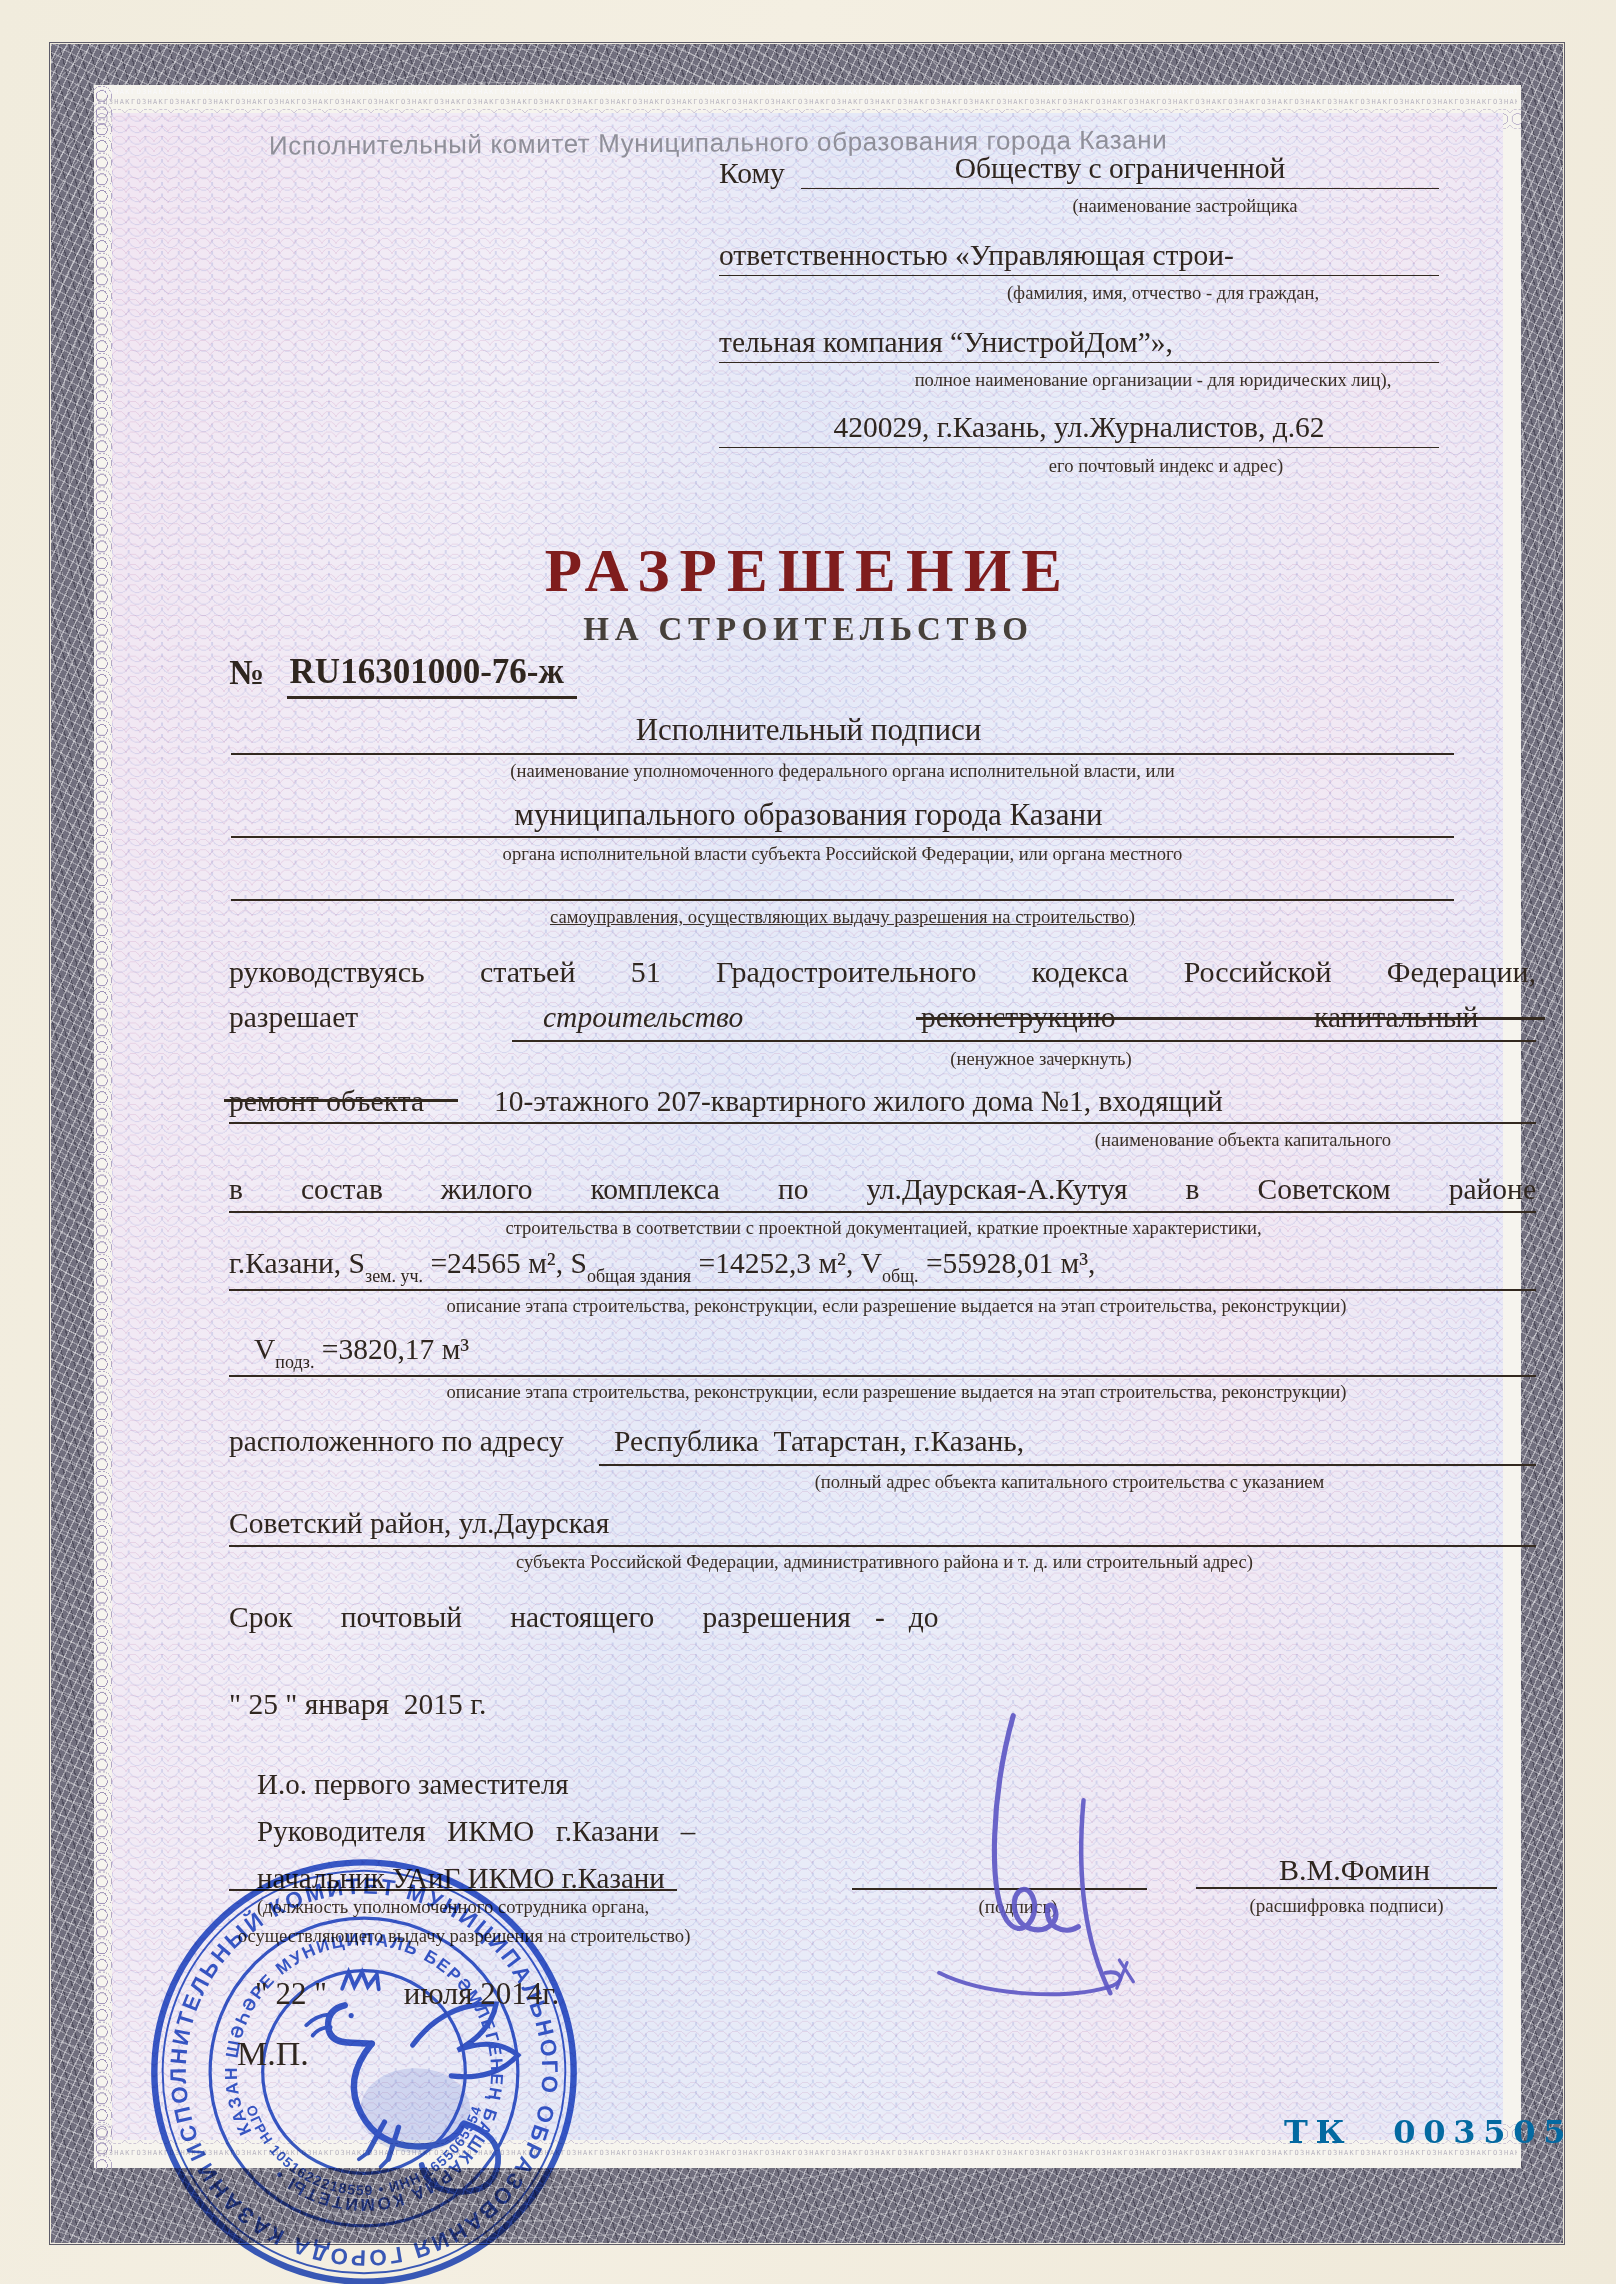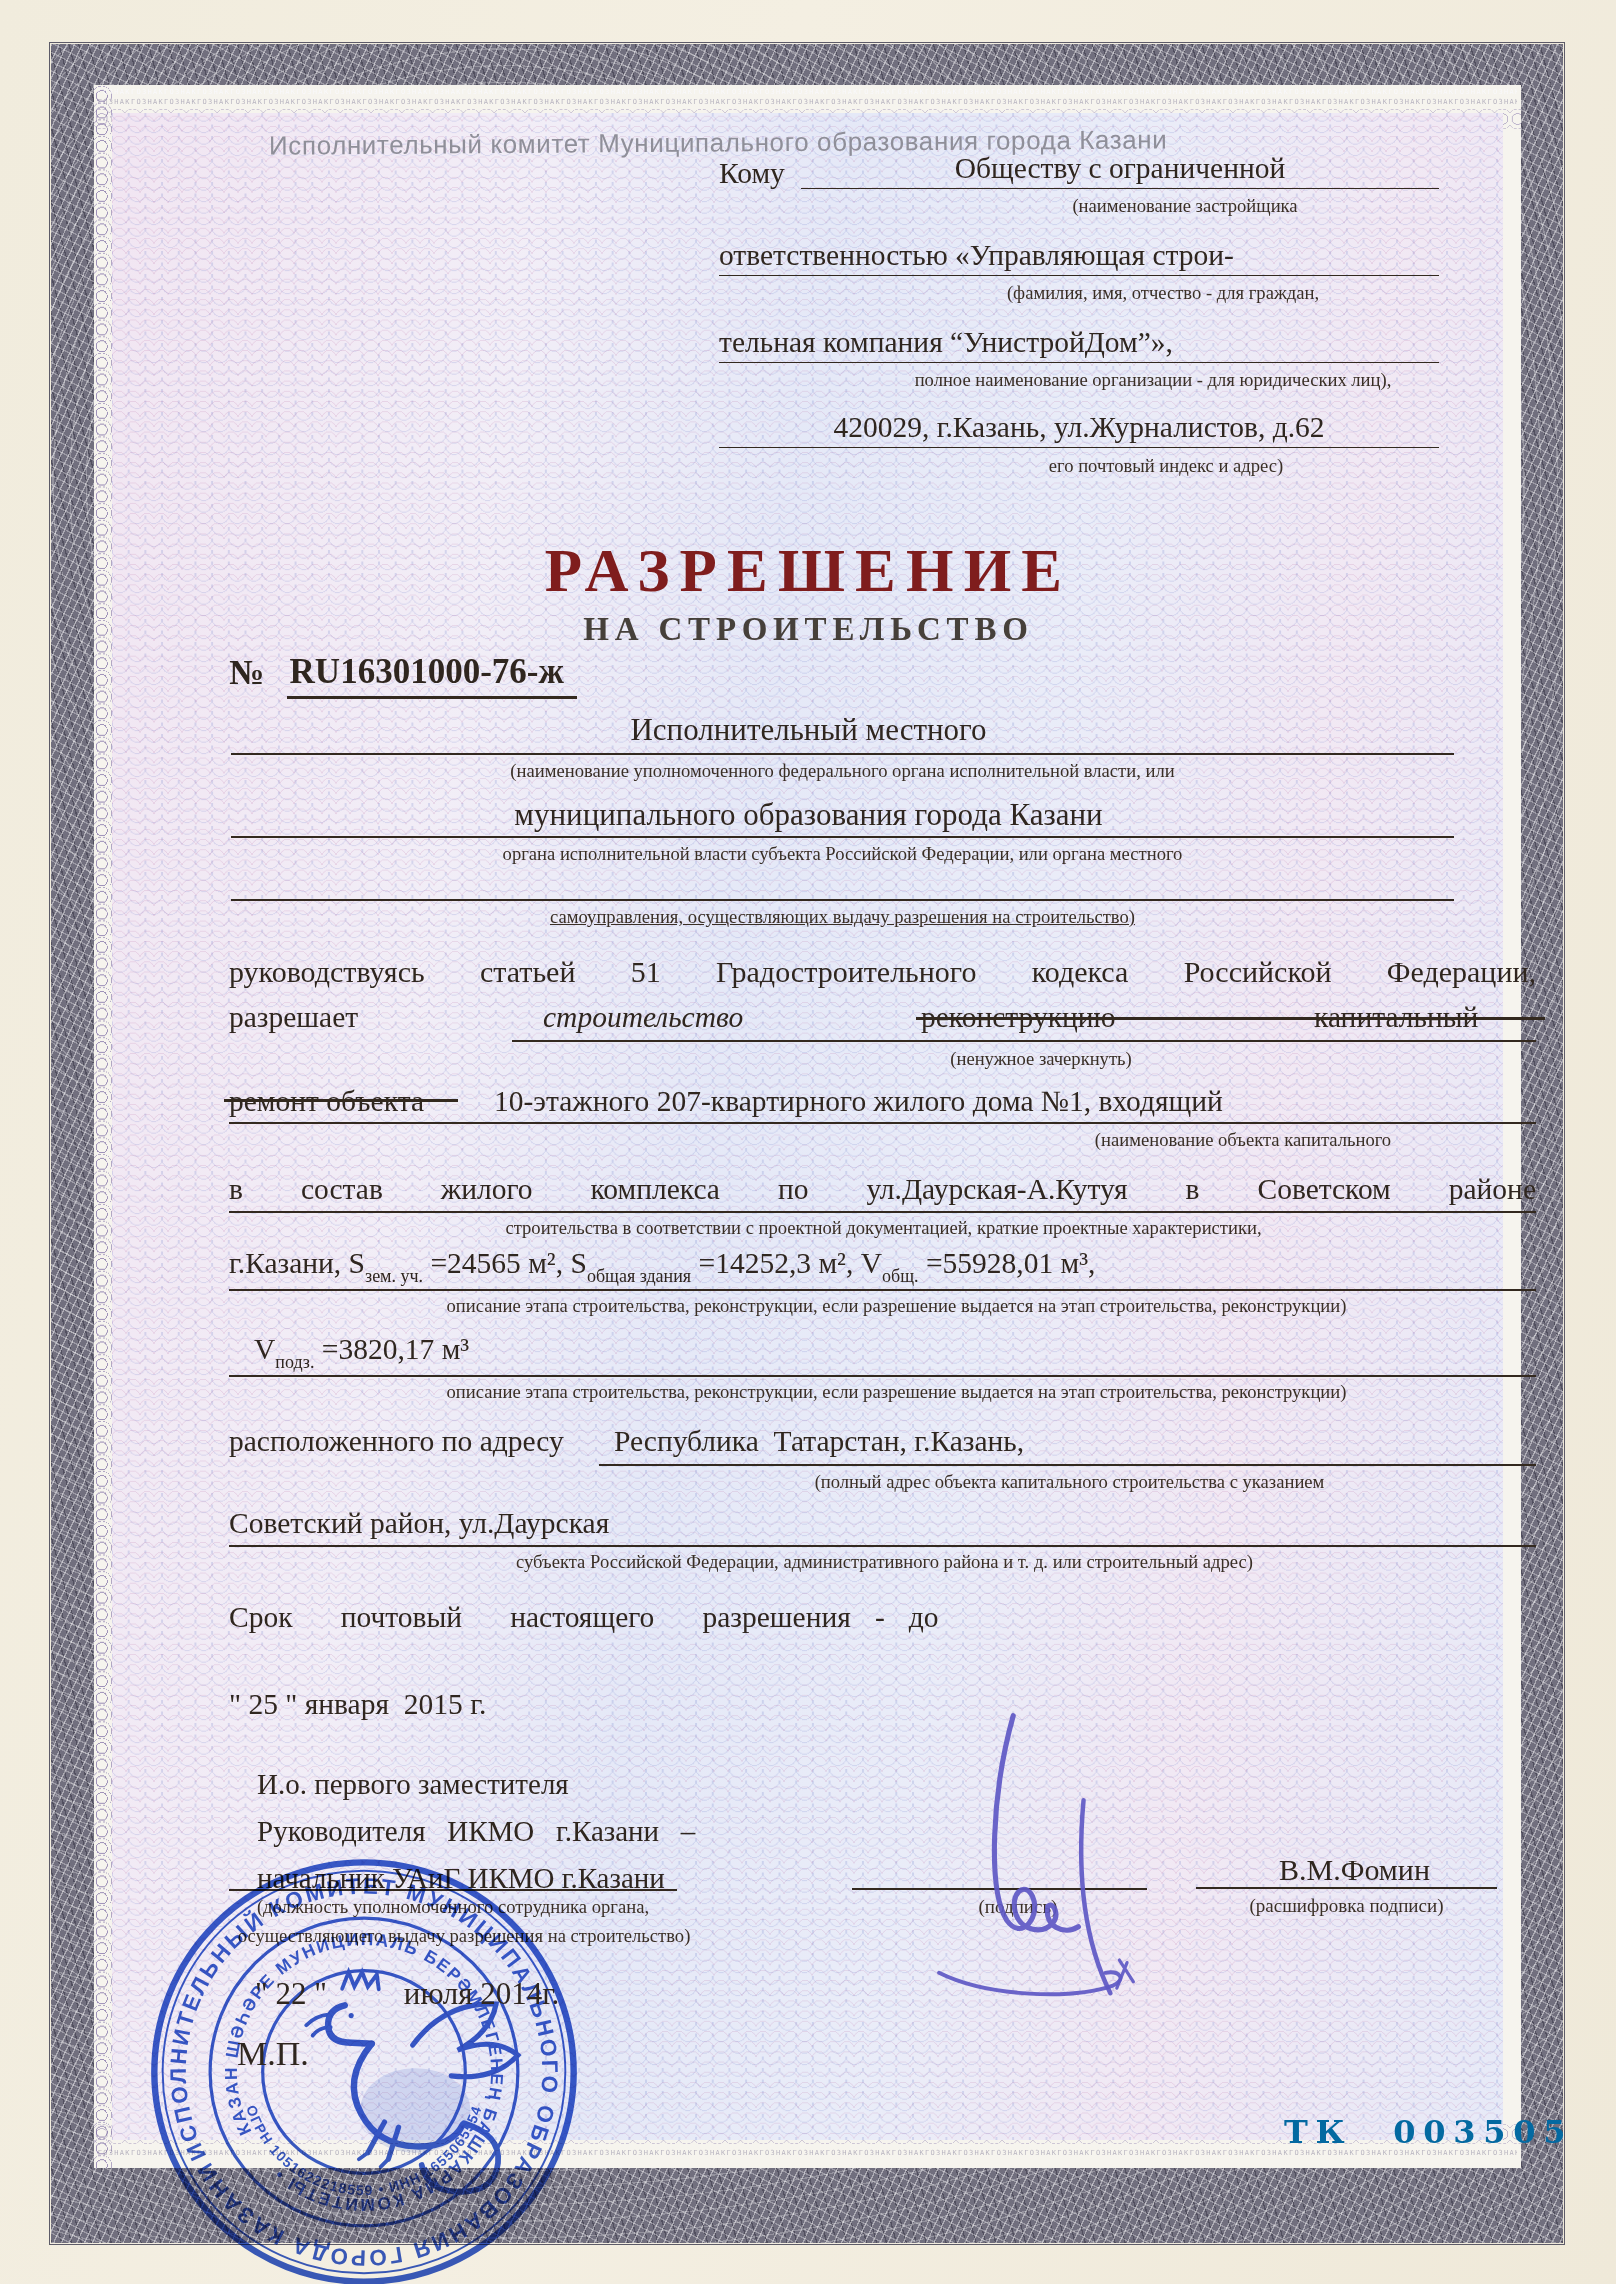--- a/index.html
+++ b/index.html
@@ -92,21 +92,21 @@
 
 <div class="t body-t fill center" style="left:719px;top:410px;width:720px;padding-bottom:2.6px;">420029, г.Казань, ул.Журналистов, д.62</div>
 <div class="t cap" style="left:910px;top:455px;width:512px;">его почтовый индекс и адрес)</div>
 
 <div class="t title center" style="left:168px;top:535px;width:1281px;">РАЗРЕШЕНИЕ</div>
 <div class="t subtitle center" style="left:168px;top:610px;width:1281px;">НА СТРОИТЕЛЬСТВО</div>
 
 <div class="t num" style="left:229px;top:652px;">№</div>
 <div class="t num" style="left:287px;top:651px;border-bottom:3.2px solid #33291f;padding:0 13px 3.8px 2.6px;">RU16301000-76-ж</div>
 
-<div class="t body-t center" style="left:168px;top:712px;width:1281px;font-size:31px;">Исполнительный местного</div>
+<div class="t body-t center" style="left:168px;top:712px;width:1281px;font-size:31px;">Исполнительный подписи</div>
 <div class="rule" style="left:231px;top:753px;width:1223px;"></div>
 <div class="t cap" style="left:231px;top:760px;width:1223px;">(наименование уполномоченного федерального органа исполнительной власти, или</div>
 
 <div class="t body-t center" style="left:168px;top:797px;width:1281px;font-size:31px;text-align:center;">муниципального образования города Казани</div>
 <div class="rule" style="left:231px;top:836px;width:1223px;"></div>
 <div class="t cap" style="left:231px;top:843px;width:1223px;">органа исполнительной власти субъекта Российской Федерации, или органа местного</div>
 
 <div class="rule" style="left:231px;top:899px;width:1223px;"></div>
 <div class="t cap" style="left:231px;top:906px;width:1223px;text-decoration:underline;">самоуправления, осуществляющих выдачу разрешения на строительство)</div>
 

